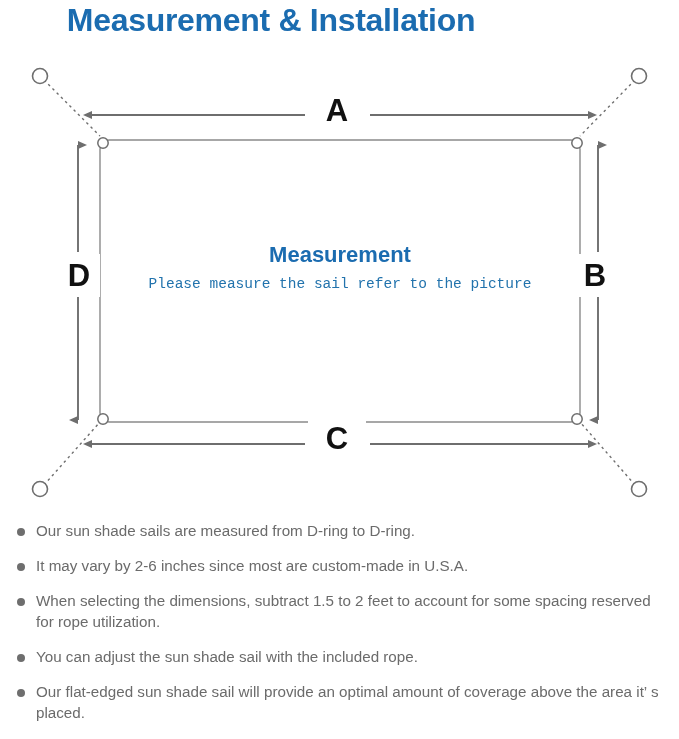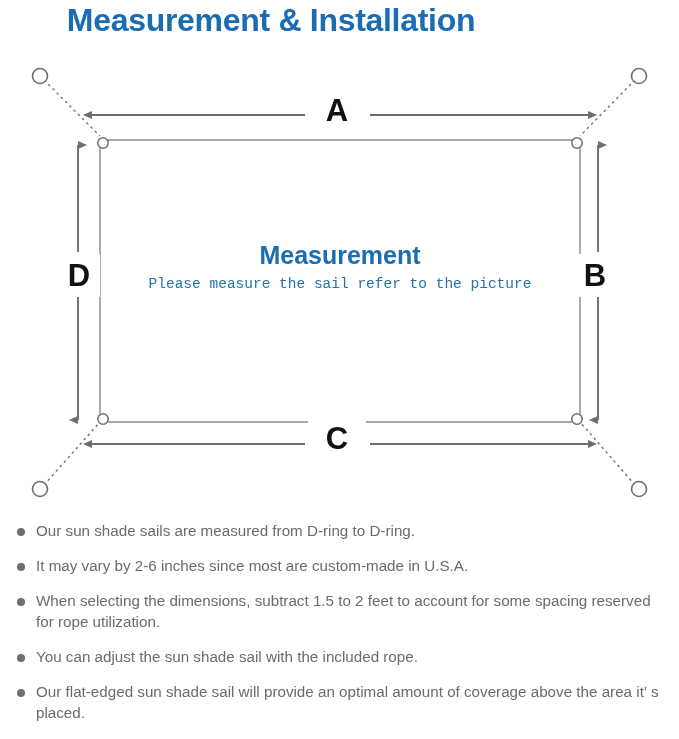--- a/index.html
+++ b/index.html
@@ -57,21 +57,21 @@
     position: absolute;
     left: 104px;
     top: 196px;      
     width: 472px;
     text-align: center;
     pointer-events: none;
   }
   .sail-text .heading {
     font-family: "Liberation Sans", sans-serif;
     font-weight: bold;
-    font-size: 25px;
+    font-size: 22px;
     color: #1b6cb0;
     line-height: 30px;
     white-space: nowrap;
   }
   .sail-text .sub {
     font-family: Liberation Mono, monospace;
     font-weight: normal;
     font-size: 14.5px;
     color: #2273ad;
     line-height: 22px;

